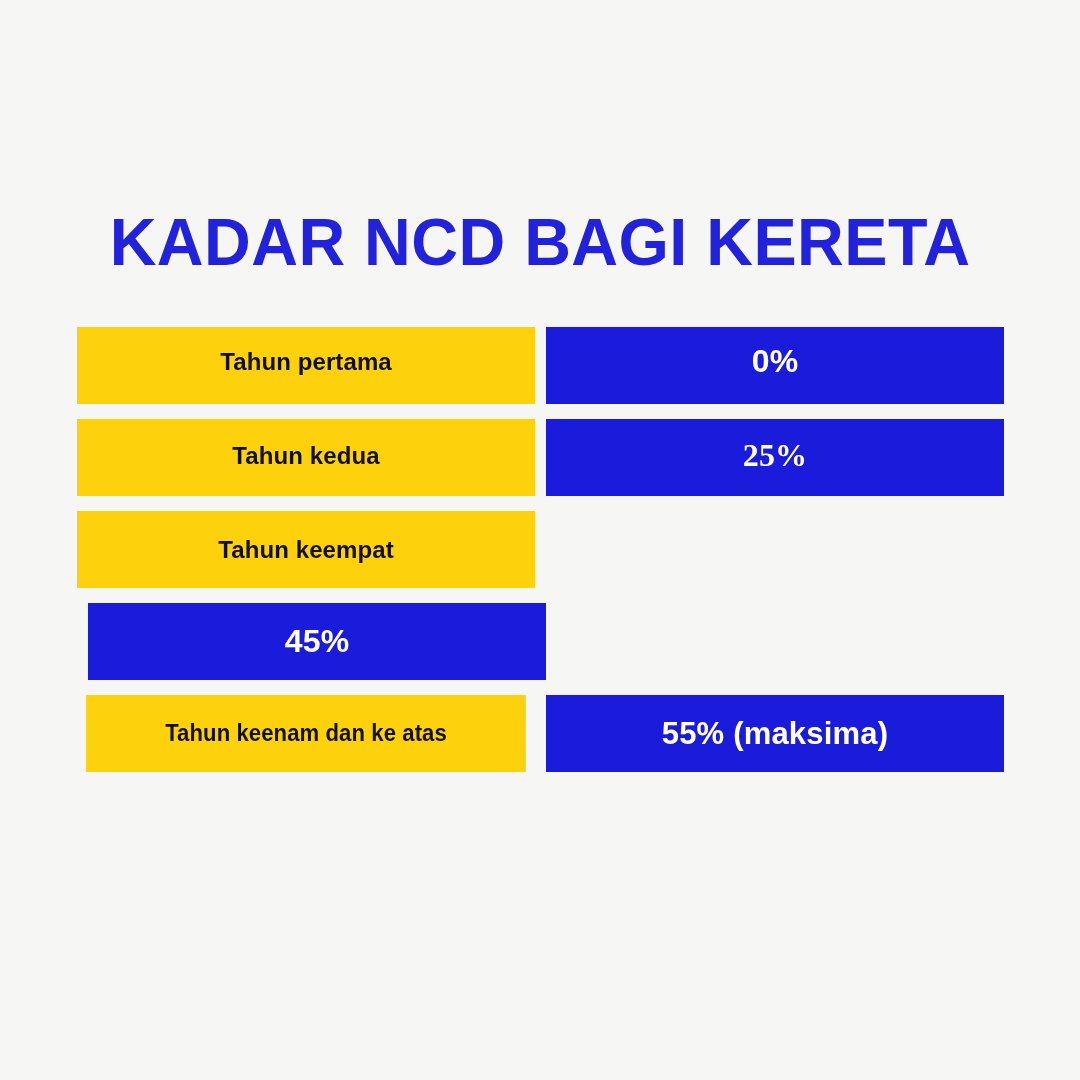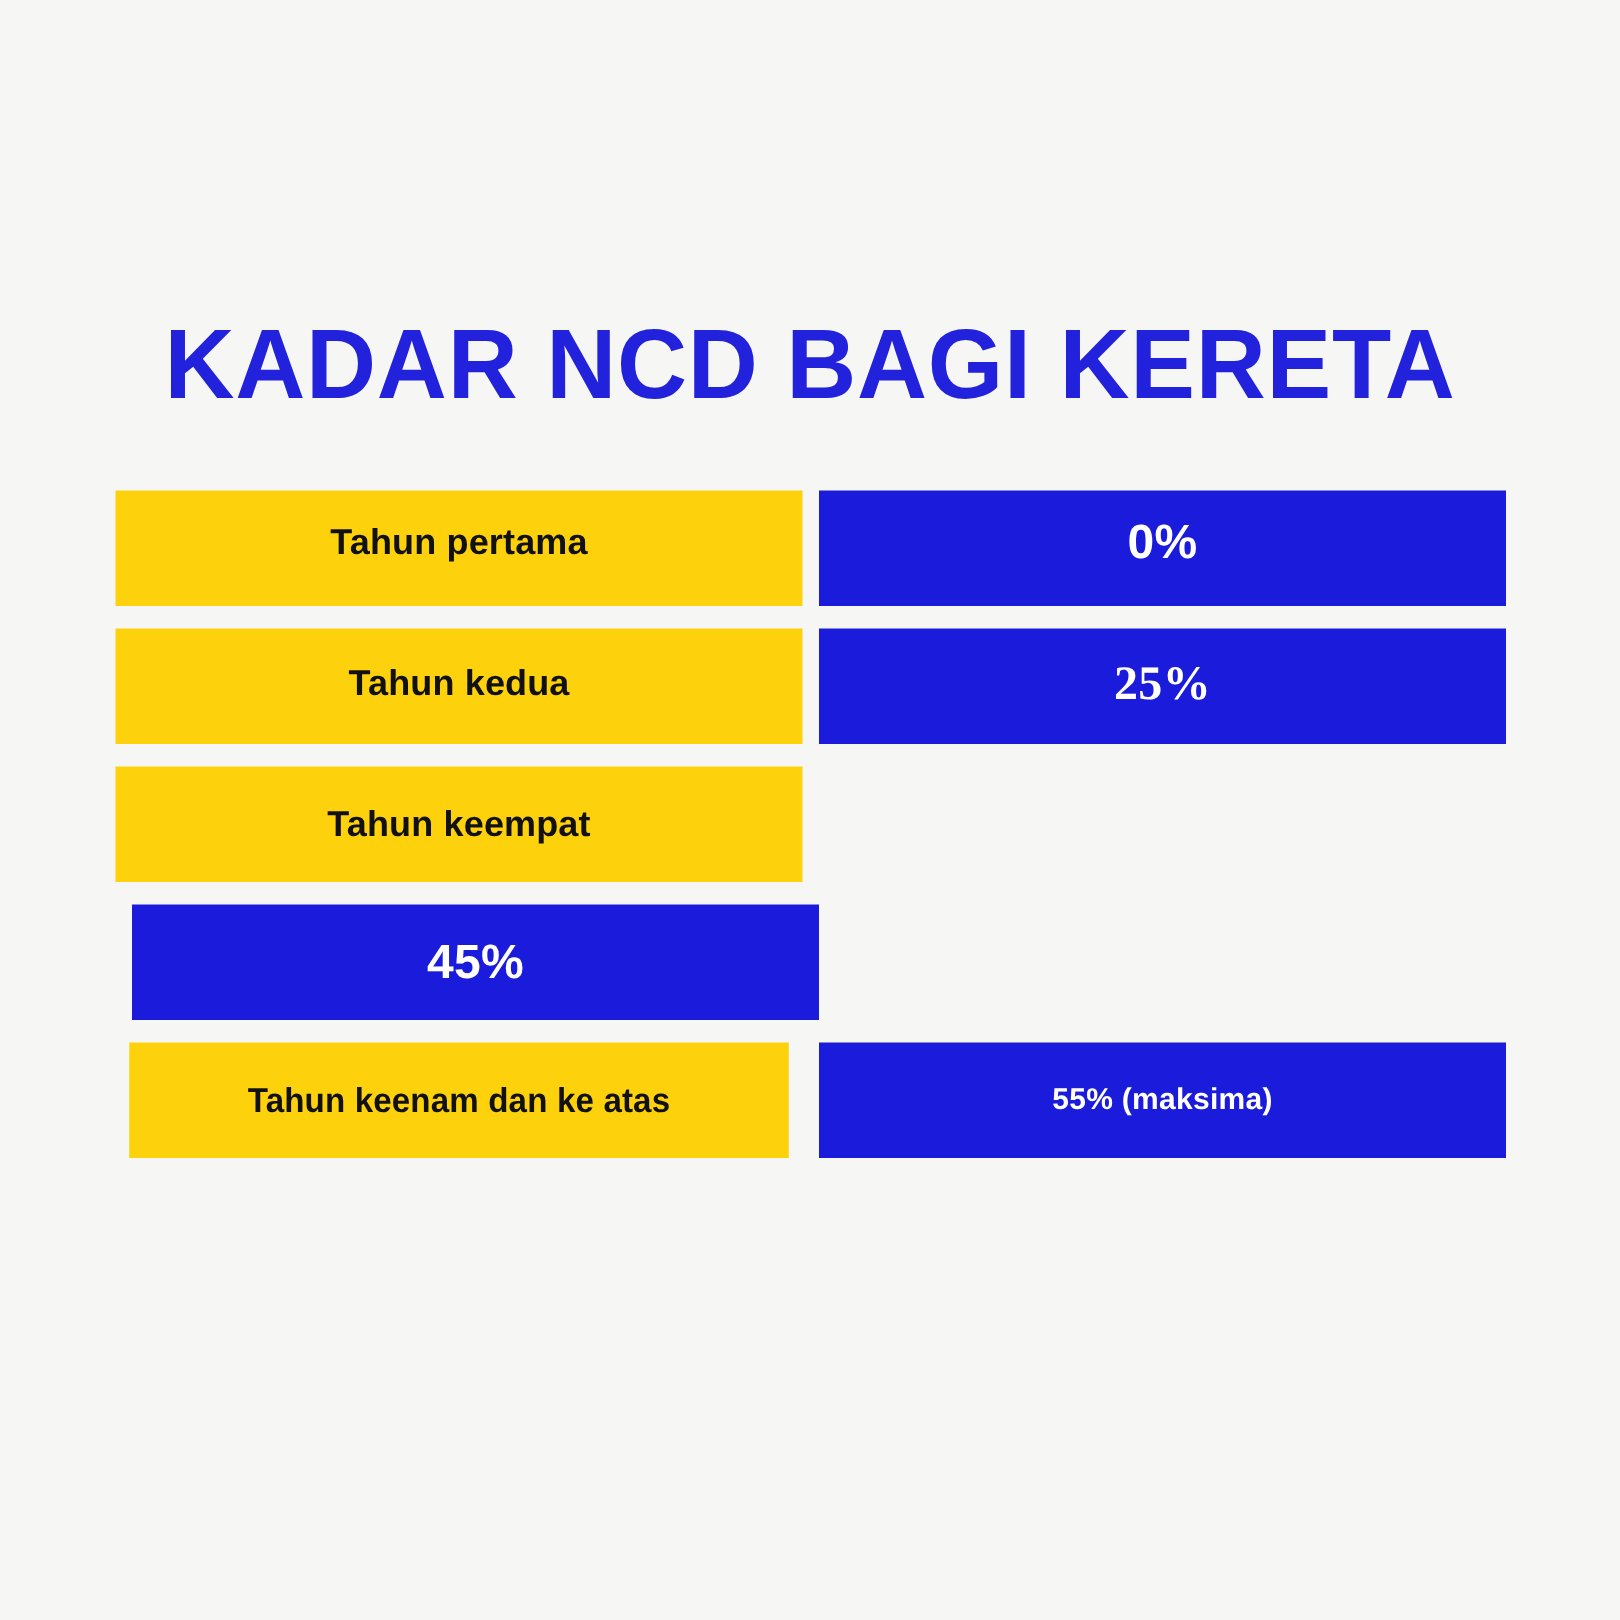--- a/index.html
+++ b/index.html
@@ -86,21 +86,21 @@
     letter-spacing: 0.2px;
     padding: 0 14px;
   }
 
   
   .row-1 .cell-label { padding-bottom: 8px; }
   .row-1 .cell-value { padding-bottom: 8px; }
   .row-2 .cell-label { padding-bottom: 4px; }
   .row-2 .cell-value { padding-bottom: 4px; font-family: Liberation Serif, serif; }
   .row-6 .cell-label { font-size: 23px; transform: scaleX(0.96); }
-  .row-6 .cell-value { font-size: 20px; }
+  .row-6 .cell-value { font-size: 31px; }
 
   .cell-label span,
   .cell-value span {
     display: block;
     white-space: nowrap;
   }
 </style>
 </head>
 <body>
 

